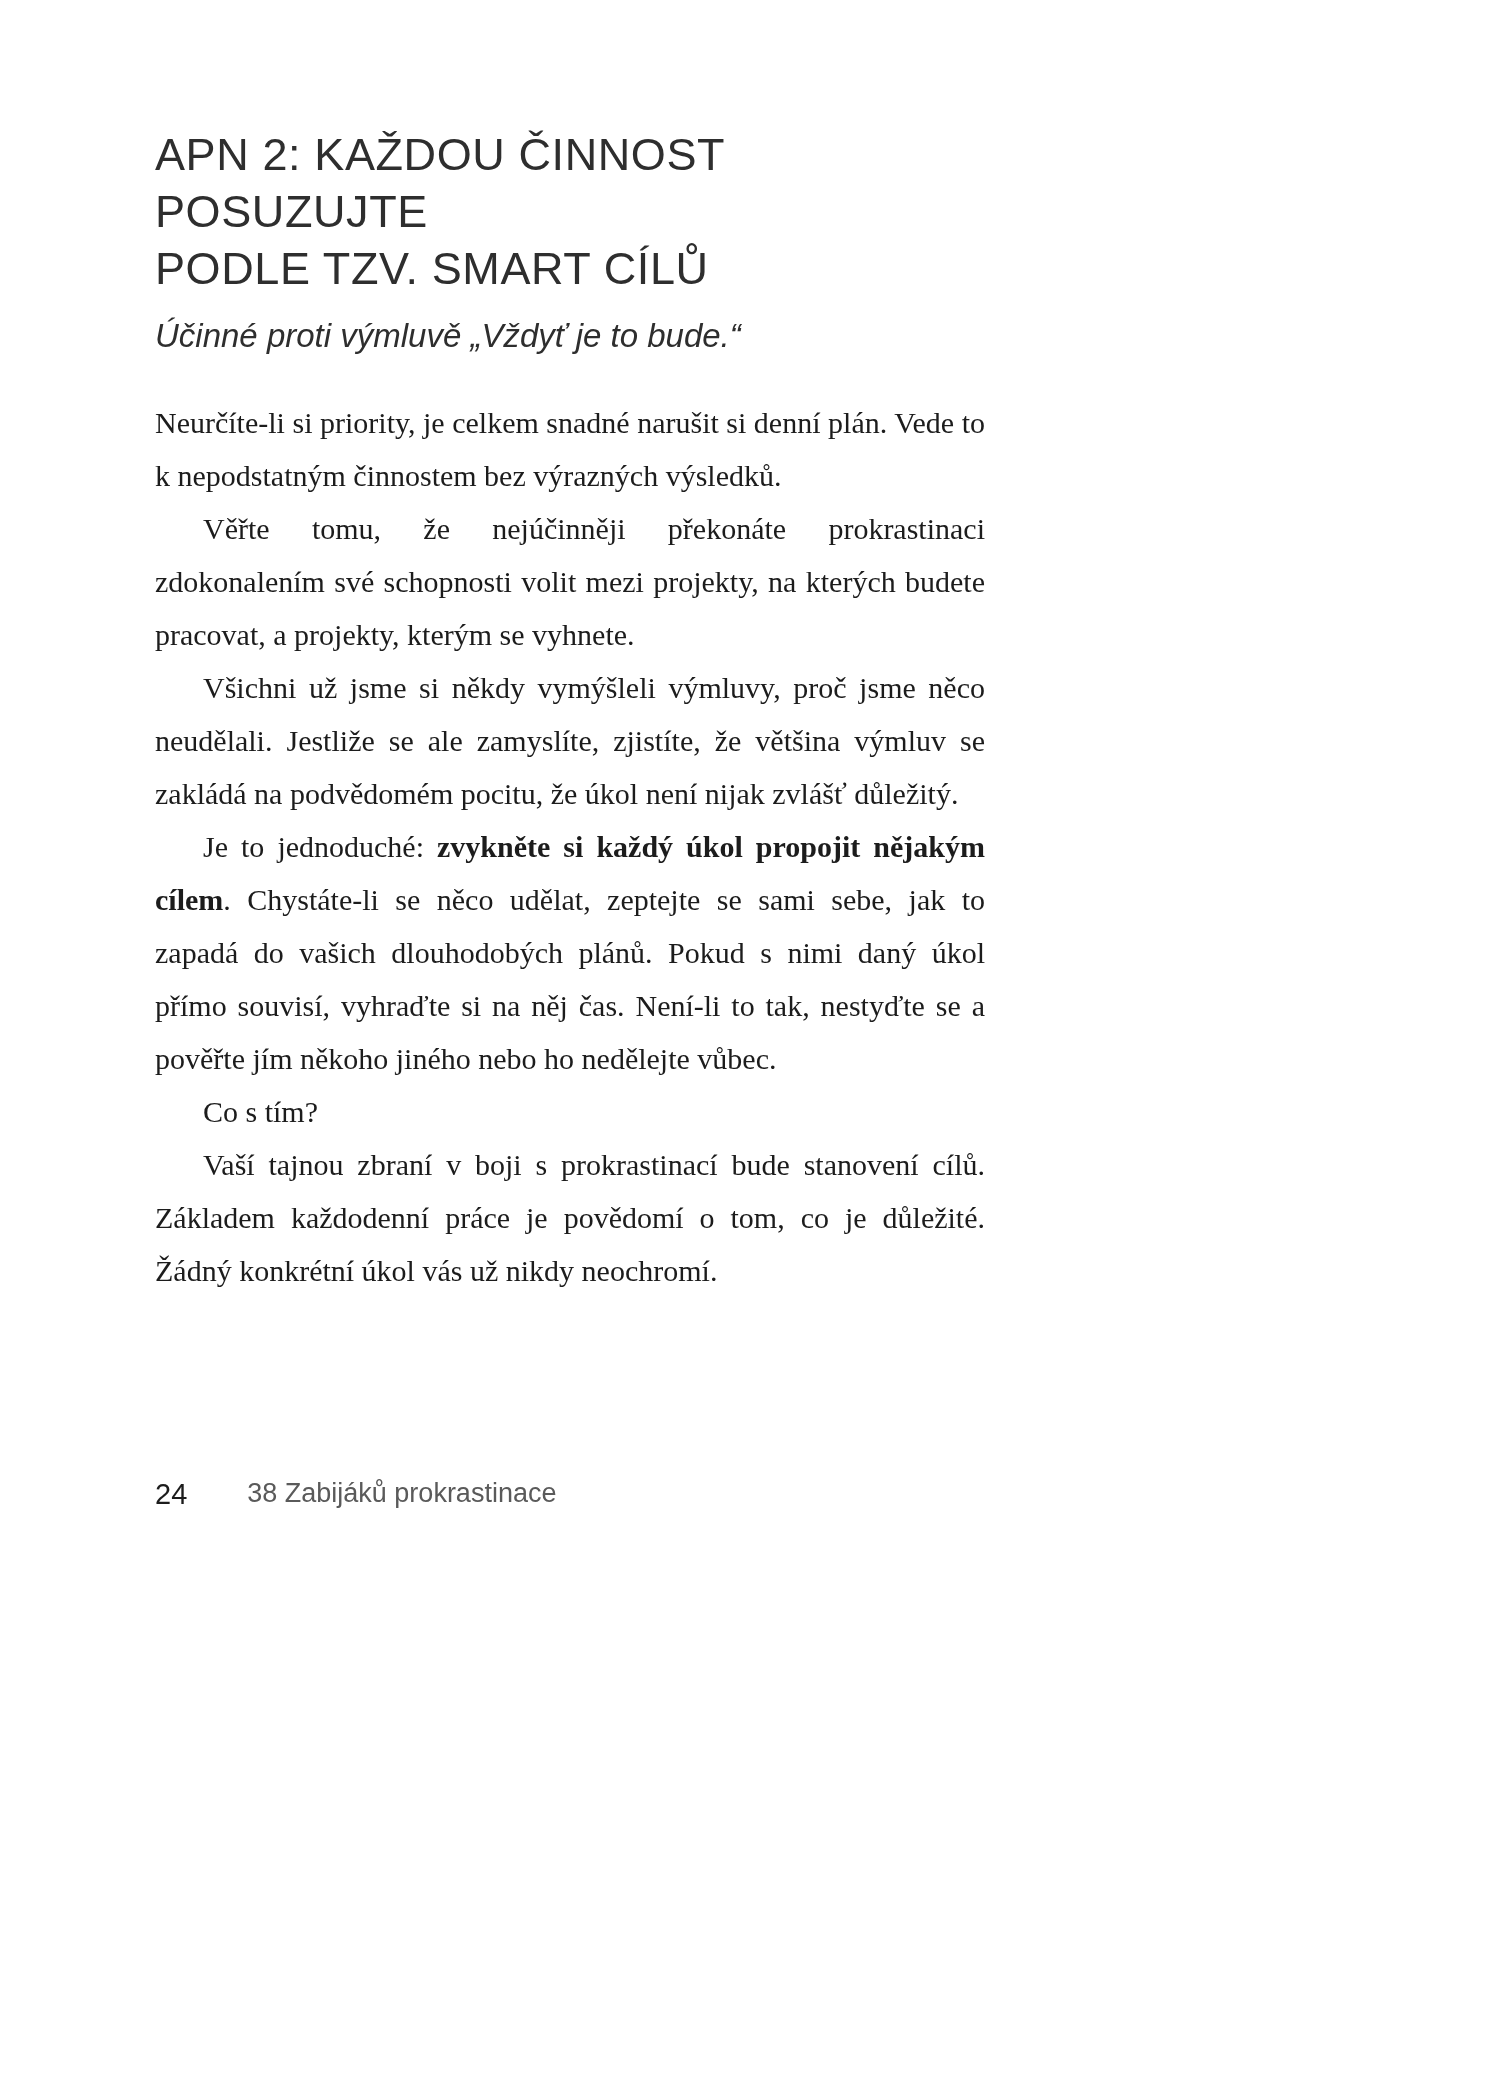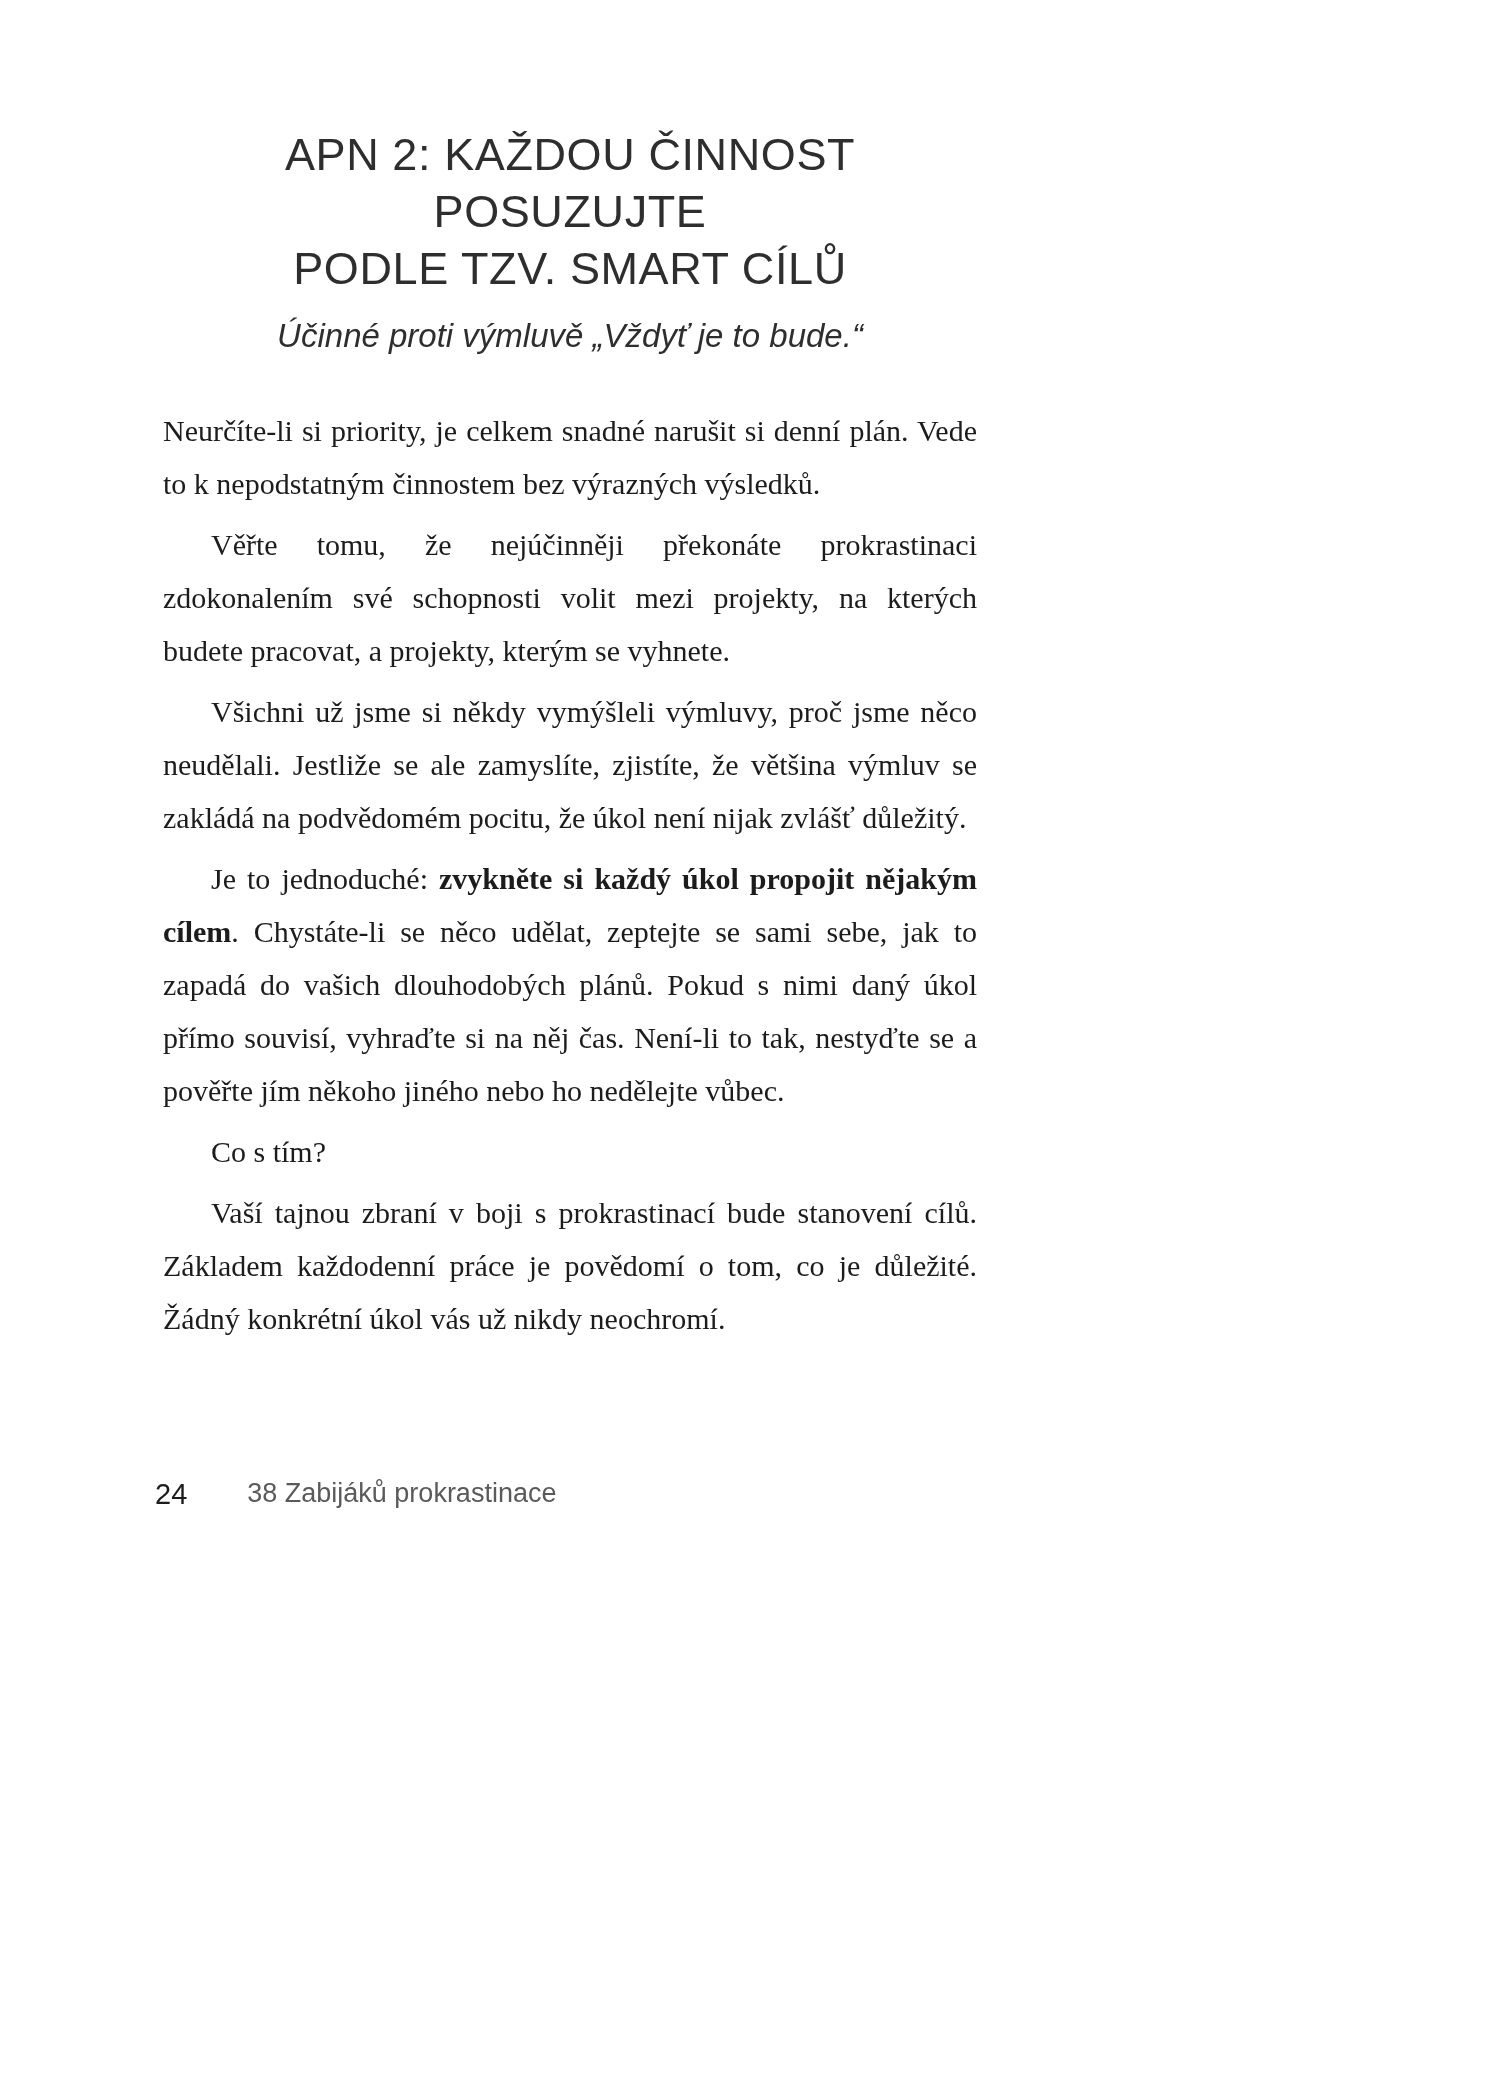--- a/index.html
+++ b/index.html
@@ -18,21 +18,21 @@
     position: absolute;
     inset: 0;
     background: var(--page-bg, #ffffff);
     overflow: hidden;
   }
   .heading {
     position: absolute;
     top: 126px;
     left: 155px;
     width: 830px;
-    text-align: center;
+    text-align: left;
   }
   .chapter-title {
     margin: 0;
     font-family: "Liberation Sans", sans-serif;
     font-weight: 300;
     font-size: 45px;
     line-height: 1.27;
     letter-spacing: 0.6px;
     color: var(--heading-color, #2e2e2e);
   }
@@ -48,21 +48,21 @@
   .body-text {
     position: absolute;
     top: 396px;
     left: 155px;
     width: 830px;
     font-size: 30px;
     line-height: 53px;
     color: var(--text-color, #1c1c1c);
     text-align: justify;
   }
-  .para { margin: 8px; }
+  .para { margin: 0; }
   .para.indent { text-indent: 48px; }
   .para strong { font-weight: bold; }
   .footer {
     position: absolute;
     top: 1478px;
     left: 155px;
     width: 830px;
     display: flex;
     align-items: flex-start;
   }

